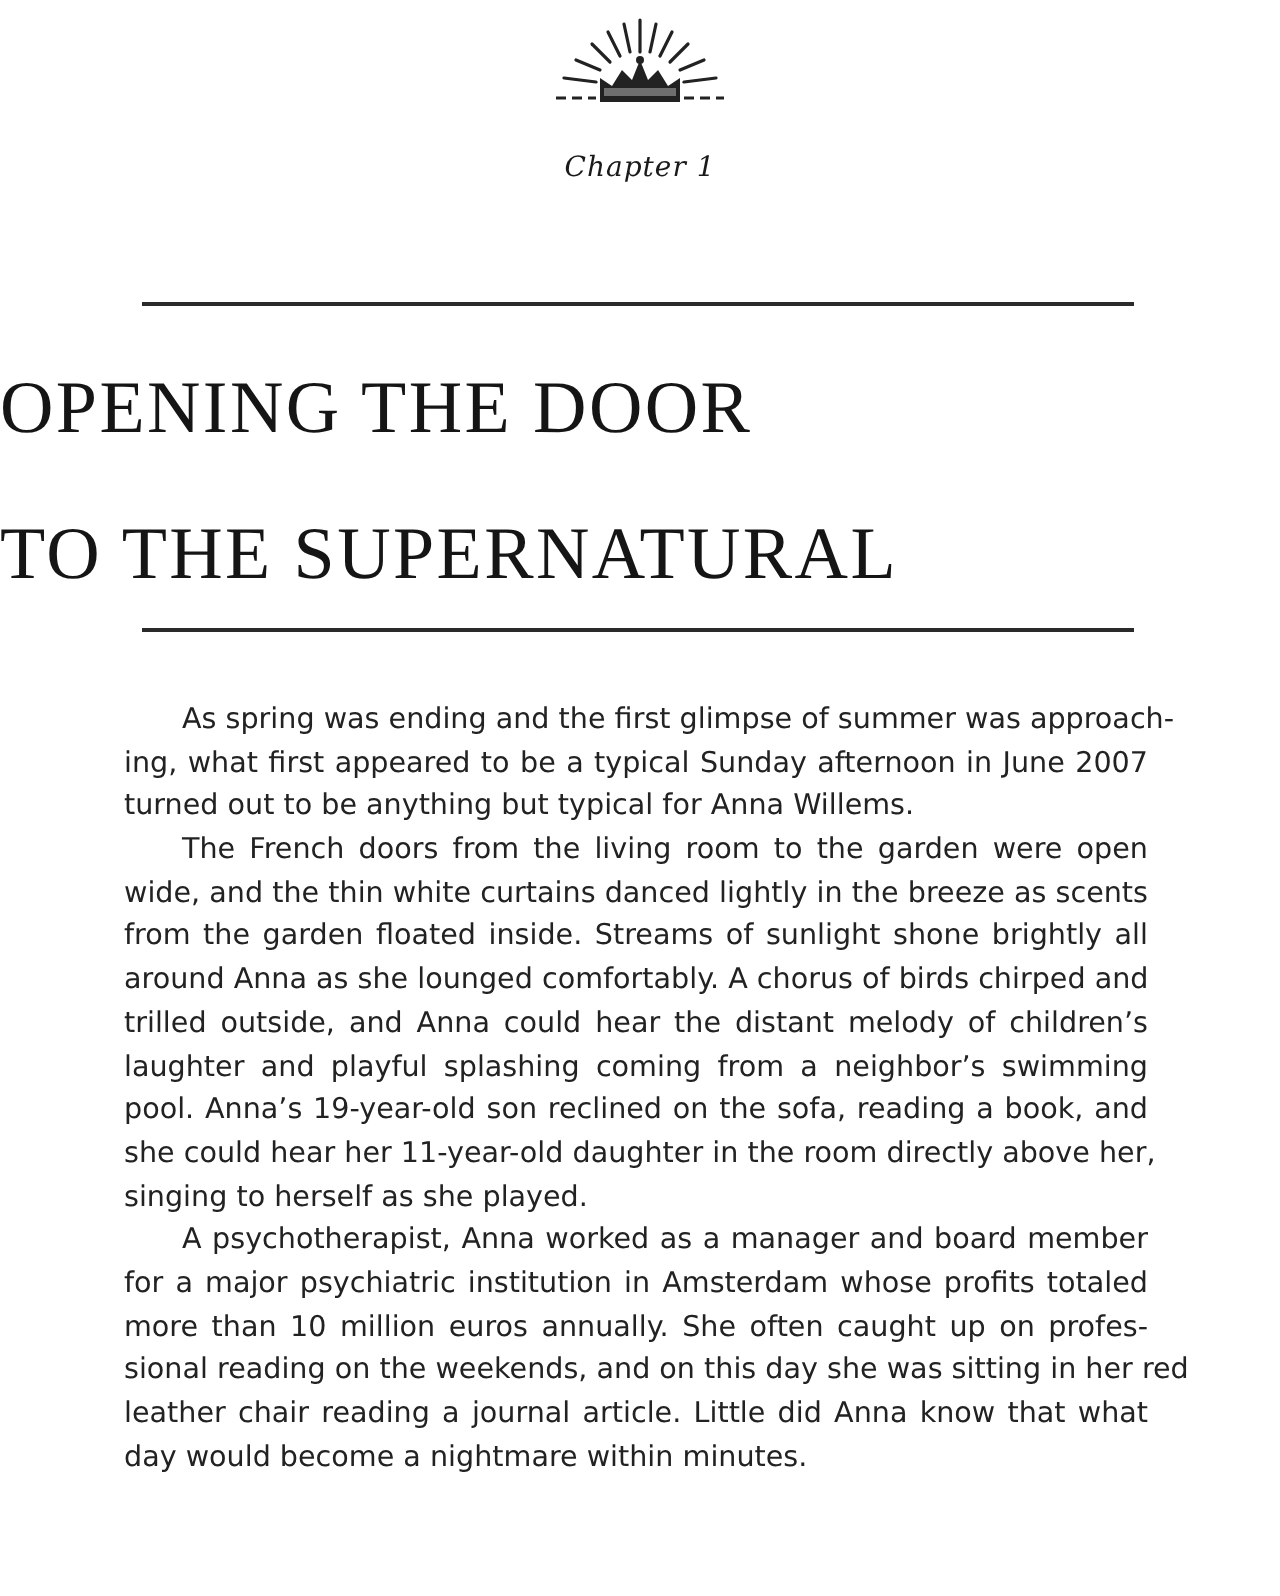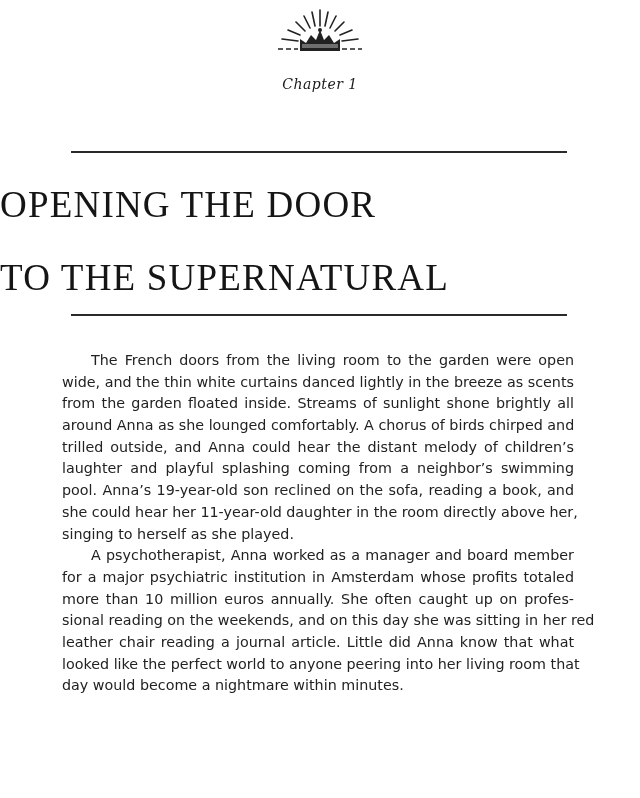--- a/index.html
+++ b/index.html
@@ -56,32 +56,36 @@
 
 <div class="chapter-label">Chapter 1</div>
 
 <div class="rule top"></div>
 <div class="title l1">OPENING THE DOOR</div>
 <div class="title l2">TO THE SUPERNATURAL</div>
 <div class="rule bottom"></div>
 
 <div class="body-text">
   <div>
+    <span class="line indent">As spring was ending and the first glimpse of summer was approach-</span>
+    <span class="line">ing, what first appeared to be a typical Sunday afternoon in June 2007</span>
+    <span class="line last">turned out to be anything but typical for Anna Willems.</span>
+  </div>
+  <div>
     <span class="line indent">The French doors from the living room to the garden were open</span>
     <span class="line">wide, and the thin white curtains danced lightly in the breeze as scents</span>
     <span class="line">from the garden floated inside. Streams of sunlight shone brightly all</span>
     <span class="line">around Anna as she lounged comfortably. A chorus of birds chirped and</span>
     <span class="line">trilled outside, and Anna could hear the distant melody of children’s</span>
     <span class="line">laughter and playful splashing coming from a neighbor’s swimming</span>
     <span class="line">pool. Anna’s 19-year-old son reclined on the sofa, reading a book, and</span>
     <span class="line">she could hear her 11-year-old daughter in the room directly above her,</span>
     <span class="line last">singing to herself as she played.</span>
   </div>
   <div>
     <span class="line indent">A psychotherapist, Anna worked as a manager and board member</span>
     <span class="line">for a major psychiatric institution in Amsterdam whose profits totaled</span>
     <span class="line">more than 10 million euros annually. She often caught up on profes-</span>
     <span class="line">sional reading on the weekends, and on this day she was sitting in her red</span>
     <span class="line">leather chair reading a journal article. Little did Anna know that what</span>
-    <span class="line">looked like the perfect world to anyone peering into her living room that</span>
     <span class="line last">day would become a nightmare within minutes.</span>
   </div>
 </div>
 
 </body></html>

